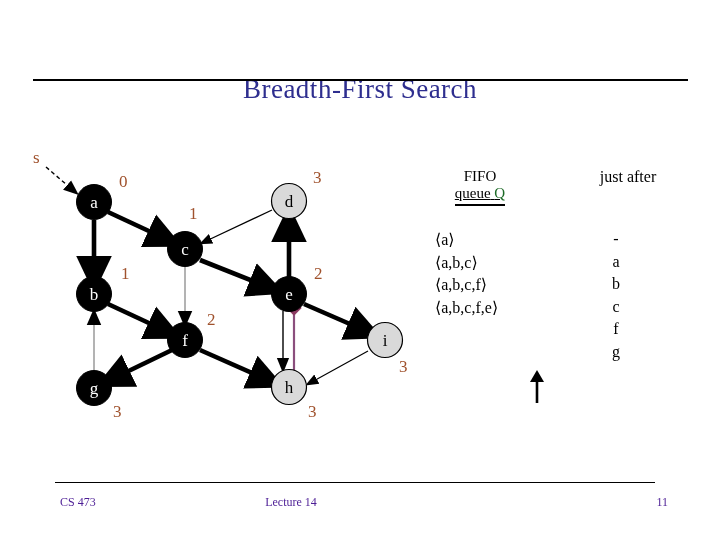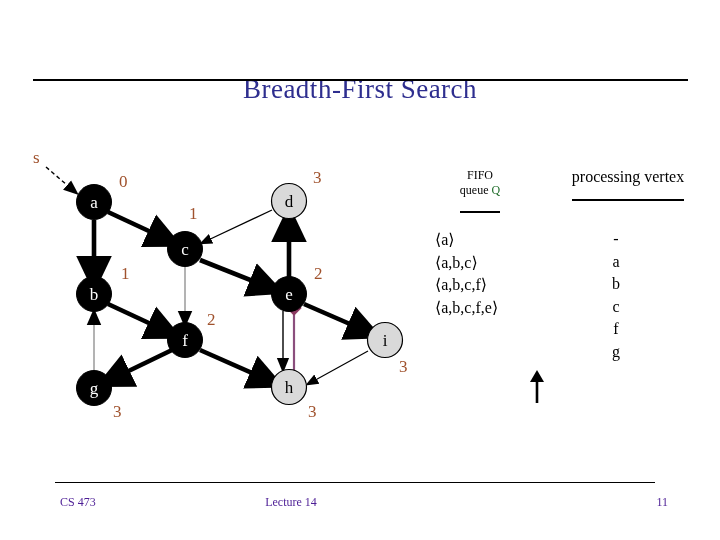--- a/index.html
+++ b/index.html
@@ -39,28 +39,28 @@
     font-family:"Liberation Serif", serif;
     font-size:17px;
     fill:#a0522d;
   }
 
   
   #table{position:absolute;left:425px;top:168px;width:290px;}
   .thead{position:relative;height:48px;}
   .th-col1{
     position:absolute;left:0;top:0;width:110px;text-align:center;
-    font-size:12px;color:#000;
+    font-size:15px;color:#000;
   }
   .th-col2{
     position:absolute;left:118px;top:0;width:170px;text-align:center;
     font-size:16px;color:#000;
   }
   .th-l1{display:block;}
-  .th-l2{display:inline-block;border-bottom:2px solid #000;padding-bottom:13px;}
+  .th-l2{display:inline-block;border-bottom:2px solid #000;padding-bottom:2px;text-decoration:underline;}
   .q-sym{color:#1d6b28;font-style:normal;}
   .rows{position:relative;margin-top:14px;}
   .qrow{
     position:relative;height:22.5px;
     font-size:16px;color:#000;white-space:nowrap;
   }
   .qcell{position:absolute;left:10px;top:0;}
   .vcell{position:absolute;left:178px;top:0;width:26px;text-align:center;}
   .up-arrow{position:absolute;left:101px;top:140px;width:22px;height:34px;}
 
@@ -193,21 +193,21 @@
   </div>
 
   <div id="table">
 
     <div class="thead">
       <div class="th-col1">
         <span class="th-l1">FIFO</span>
         <span class="th-l2"><span>queue</span><span>&nbsp;</span><span class="q-sym">Q</span></span>
       </div>
       <div class="th-col2">
-        <span class="th-l2">processing vertex</span>
+        <span class="th-l1">just after</span>
       </div>
     </div>
 
     <div class="rows">
       <div class="qrow">
         <span class="qcell">⟨a⟩</span>
         <span class="vcell">-</span>
       </div>
       <div class="qrow">
         <span class="qcell">⟨a,b,c⟩</span>

